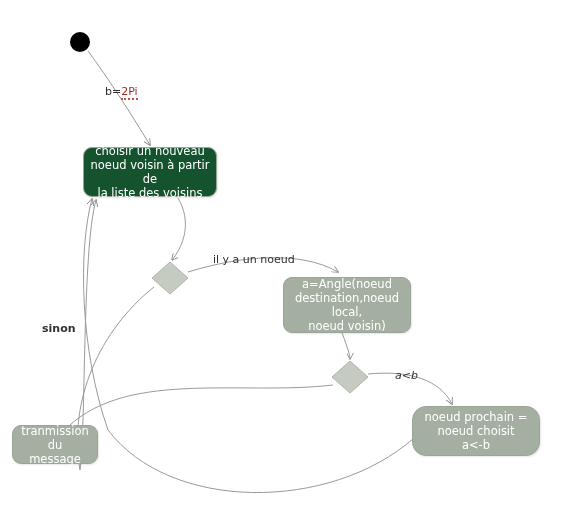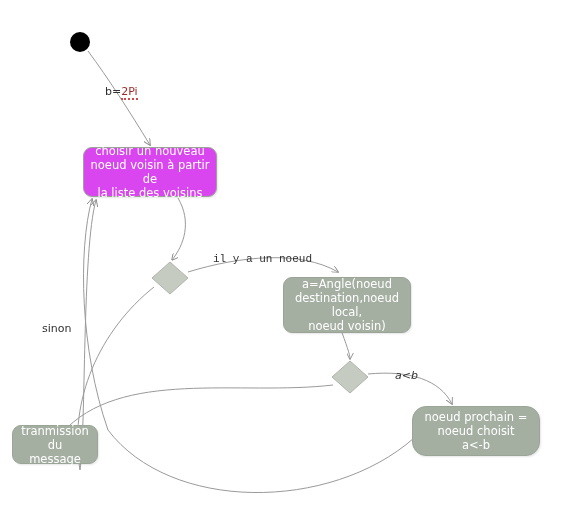--- a/index.html
+++ b/index.html
@@ -91,21 +91,21 @@
       <path d="M 333,385 C 240,396 120,368 62,433"></path>
 
       <path d="M 154,287 C 100,330 68,400 80,470 C 86,430 82,250 96,200"></path>
 
       <path d="M 414,438 C 330,512 170,512 108,430 C 80,350 78,250 92,199"></path>
     </g>
   </svg>
 
   <div class="start-node" id="start-node" style="left: 70px; top: 32px; width: 20px; height: 20px;"></div>
 
-  <div class="node" id="node-0" style="left: 83px; top: 147px; width: 134px; height: 50px; background: #d946ef; color: rgb(255, 255, 255);">
+  <div class="node" id="node-0" style="left: 83px; top: 147px; width: 134px; height: 50px; background: #14532d; color: rgb(255, 255, 255);">
     <span>choisir un nouveau
 noeud voisin à partir de
 la liste des voisins</span>
   </div>
 
   <div class="node" id="node-1" style="left: 283px; top: 277px; width: 128px; height: 56px; background: rgb(164, 175, 162); color: rgb(255, 255, 255);">
     <span>a=Angle(noeud
 destination,noeud local,
 noeud voisin)</span>
   </div>
@@ -121,19 +121,19 @@
 message</span>
   </div>
 
   <svg id="diamonds" style="position:absolute;left:0;top:0;width:576px;height:512px;" viewBox="0 0 576 512" xmlns="http://www.w3.org/2000/svg">
     <polygon id="diamond-0" fill="#c6cbc2" stroke="#b0b5ac" stroke-width="1" points="170,262 188,278 170,294 152,278"></polygon>
     <polygon id="diamond-1" fill="#c6cbc2" stroke="#b0b5ac" stroke-width="1" points="350,361 368,377 350,393 332,377"></polygon>
   </svg>
 
   <div class="edge-label spell" id="edge-label-0" style="left: 105px; top: 85px;"><span>b=</span><span class="spell-word">2Pi</span></div>
 
-  <div class="edge-label" id="edge-label-1" style="left: 213px; top: 253px; font-family: Liberation Mono, monospace;">il y a un noeud</div>
+  <div class="edge-label" id="edge-label-1" style="left: 213px; top: 253px;">il y a un noeud</div>
 
-  <div class="edge-label" id="edge-label-2" style="left: 42px; top: 322px;">sinon</div>
+  <div class="edge-label" id="edge-label-2" style="left: 42px; top: 322px; font-weight: bold;">sinon</div>
 
   <div class="edge-label" id="edge-label-3" style="left: 395px; top: 369px; font-style: italic;">a&lt;b</div>
 
 </div>
 
 </body></html>

